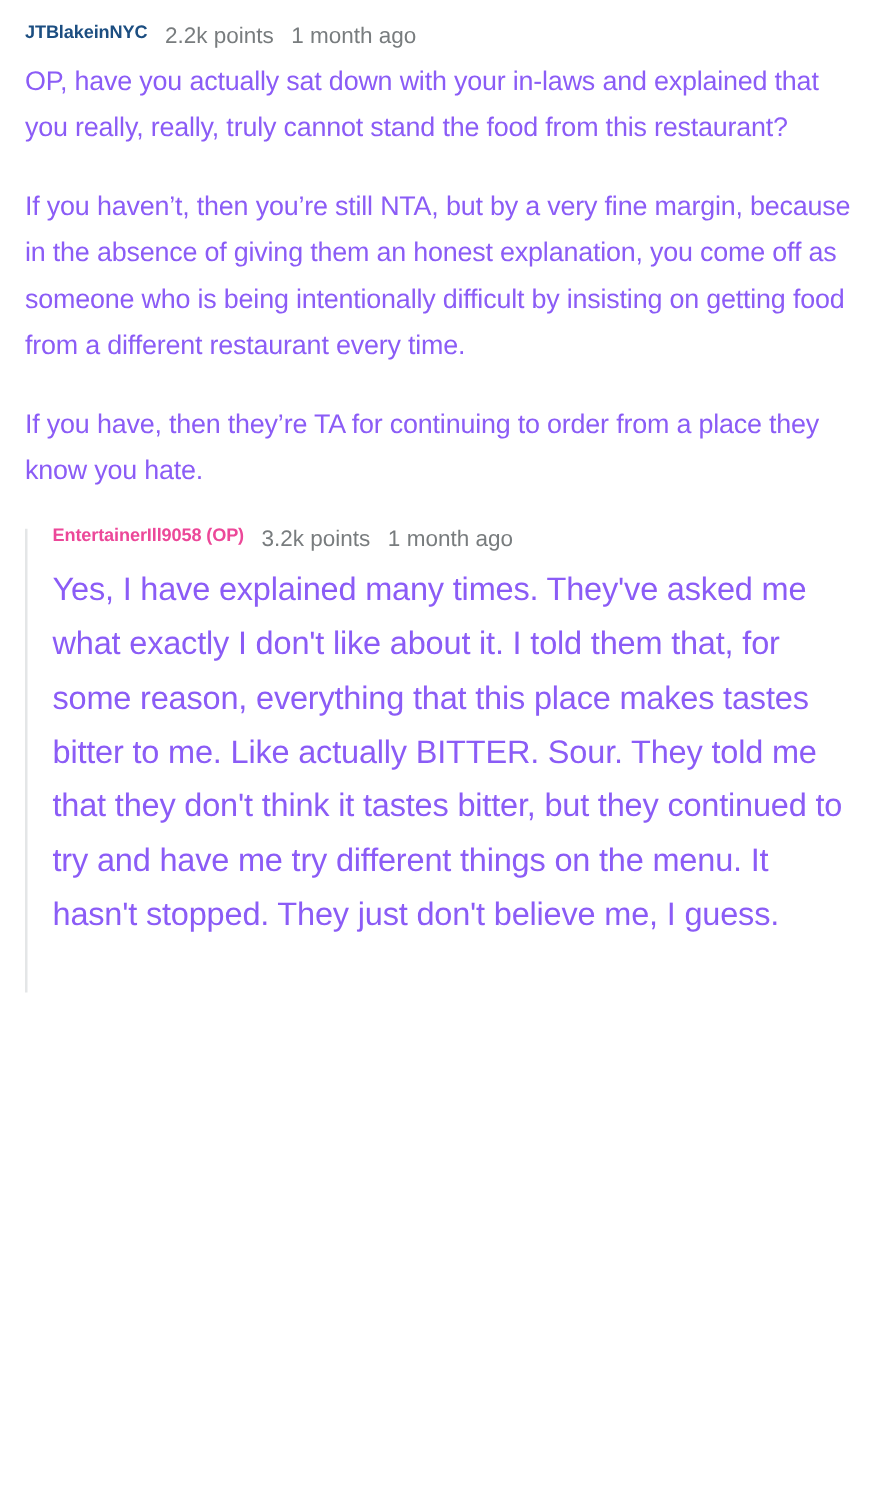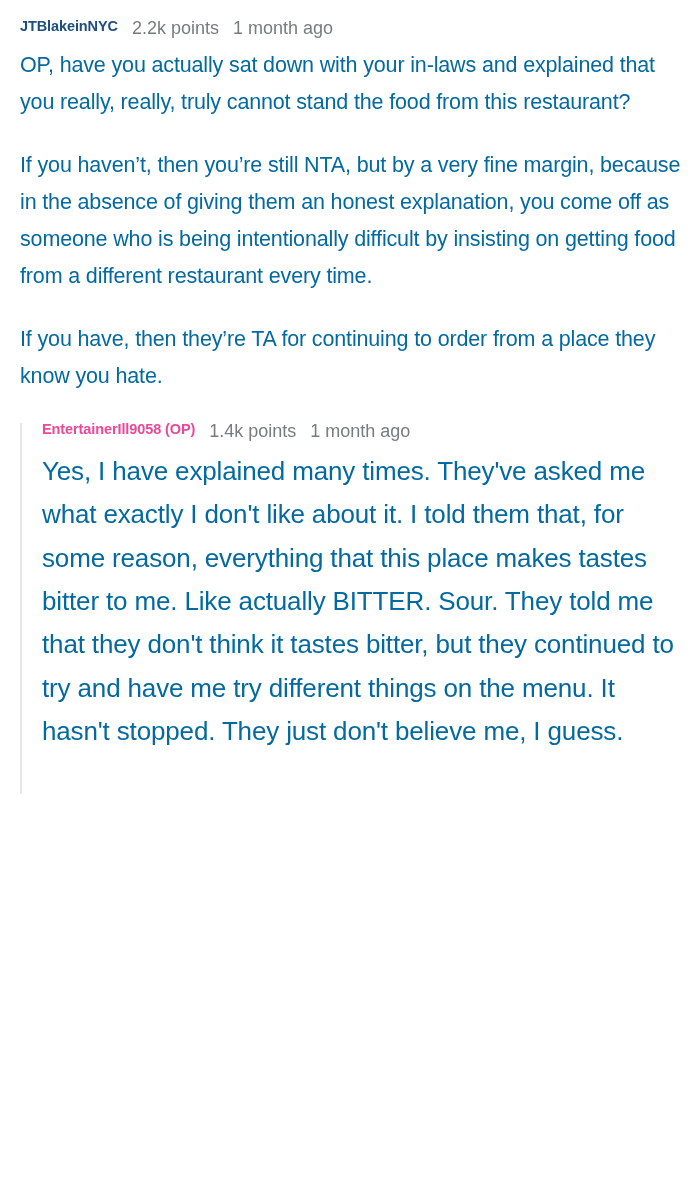--- a/index.html
+++ b/index.html
@@ -40,21 +40,21 @@
   .meta .points,
   .meta .age {
     font-size: 18px;
     color: #787c7e;
   }
 
   
   .body {
     font-size: 21.5px;
     line-height: 1.72;
-    color: #0369a1;
+    color: #8b5cf6;
     letter-spacing: -0.15px;
   }
   .body p {
     margin: 0 0 26px 0;
   }
   .body p:last-child {
     margin-bottom: 0;
   }
 
   
@@ -93,21 +93,21 @@
     <div class="body">
       <p>OP, have you actually sat down with your in-laws and explained that you really, really, truly cannot stand the food from this restaurant?</p>
       <p>If you haven’t, then you’re still NTA, but by a very fine margin, because in the absence of giving them an honest explanation, you come off as someone who is being intentionally difficult by insisting on getting food from a different restaurant every time.</p>
       <p>If you have, then they’re TA for continuing to order from a place they know you hate.</p>
     </div>
 
     <div class="reply">
 
       <div class="meta">
         <span class="author op">EntertainerIll9058 (OP)</span>
-        <span class="points">1.4k points</span>
+        <span class="points">3.2k points</span>
         <span class="age">1 month ago</span>
       </div>
 
       <div class="body">
         <p>Yes, I have explained many times. They've asked me what exactly I don't like about it. I told them that, for some reason, everything that this place makes tastes bitter to me. Like actually BITTER. Sour. They told me that they don't think it tastes bitter, but they continued to try and have me try different things on the menu. It hasn't stopped. They just don't believe me, I guess.</p>
       </div>
 
     </div>
 
   </div>

